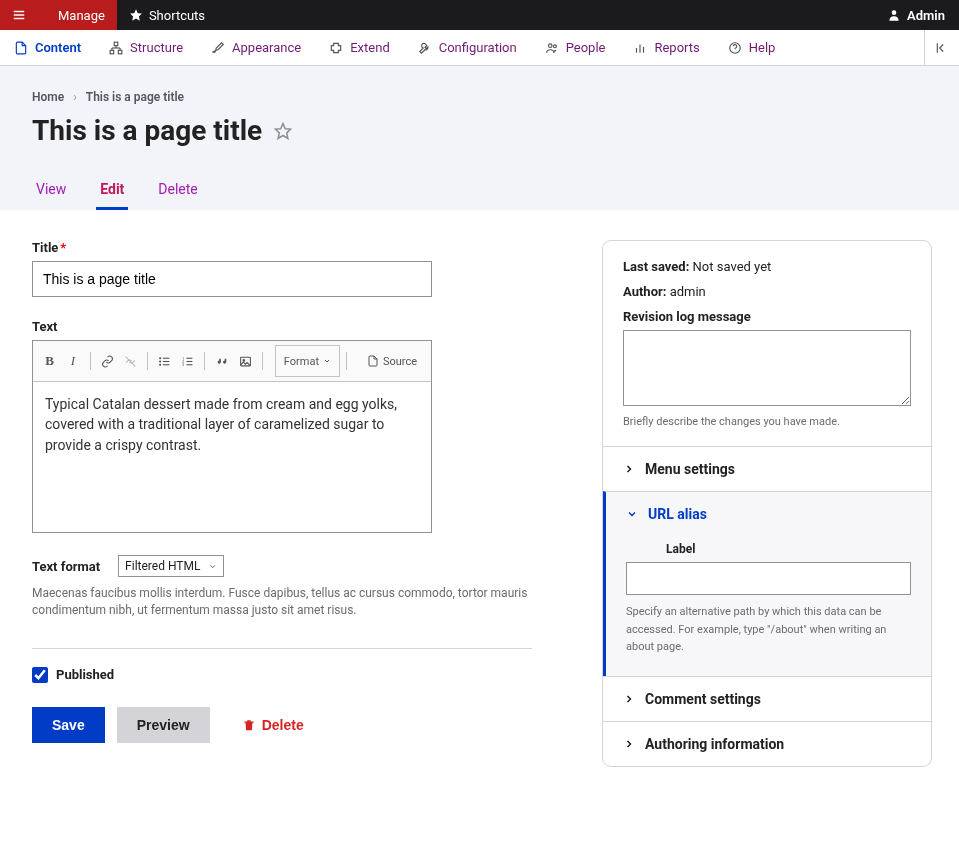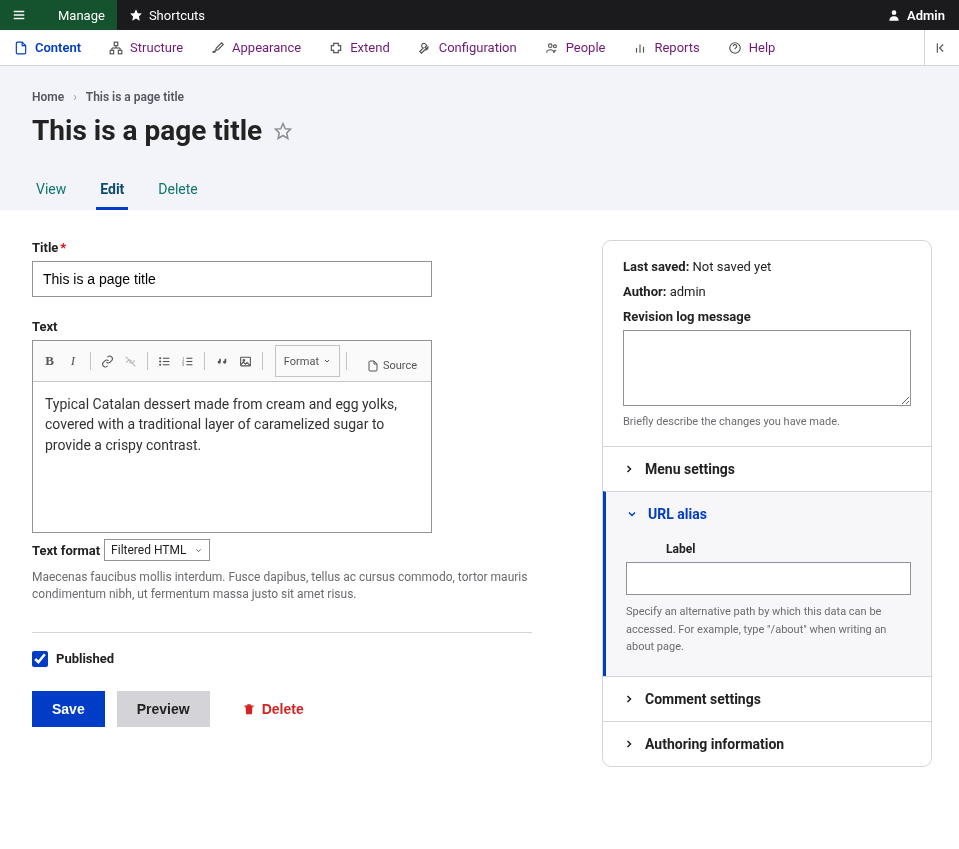--- a/index.html
+++ b/index.html
@@ -1,61 +1,61 @@
 <!DOCTYPE html>
 <html><head>
 <meta charset="utf-8">
 <style>
   * { box-sizing: border-box; margin: 0; padding: 0; }
   body { font-family: -apple-system, BlinkMacSystemFont, "Segoe UI", Roboto, sans-serif; font-size: 14px; color: #222; background: #fff; }
 
   .topbar { background: #1b1b1d; height: 30px; display: flex; align-items: center; color: #fff; font-size: 13px; padding: 0 0; }
   .topbar-item { display: flex; align-items: center; gap: 6px; padding: 0 12px; height: 100%; cursor: pointer; }
-  .topbar-item.active { background: #14532d; gap: 32px; }
+  .topbar-item.active { background: #b91c1c; gap: 32px; }
   .topbar-spacer { flex: 1; }
   .topbar-user { display: flex; align-items: center; gap: 6px; padding: 0 14px; cursor: pointer; font-weight: 600; }
 
   .adminbar { background: #fff; height: 36px; display: flex; align-items: stretch; border-bottom: 1px solid #d4d4d8; font-size: 13px; }
   .adminbar-item { display: flex; align-items: center; gap: 7px; padding: 0 14px; cursor: pointer; color: #701a75; }
   .adminbar-item.active { color: #003cc5; font-weight: 600; }
   .adminbar-spacer { flex: 1; }
   .adminbar-toggle { display: flex; align-items: center; padding: 0 10px; cursor: pointer; color: #555; border-left: 1px solid #d4d4d8; }
 
   .headerzone { background: #f3f4f9; padding: 24px 32px 0 32px; }
   .breadcrumb { font-size: 12px; color: #545560; margin-bottom: 10px; }
   .breadcrumb span { font-weight: 600; }
   .breadcrumb .sep { color: #9a9aa0; margin: 0 6px; font-weight: normal; }
   .page-title-row { display: flex; align-items: center; gap: 12px; }
   .page-title { font-size: 28px; font-weight: 700; color: #222; }
   .star-btn { color: #8d8d92; cursor: pointer; }
 
   .tabs { display: flex; gap: 26px; margin-top: 24px; }
-  .tab { padding: 10px 4px; cursor: pointer; font-size: 14px; color: #0f766e; }
-  .tab.active { color: #0c4a6e; font-weight: 700; border-bottom: 3px solid #003cc5; }
+  .tab { padding: 10px 4px; cursor: pointer; font-size: 14px; color: #a21caf; }
+  .tab.active { color: #be185d; font-weight: 700; border-bottom: 3px solid #003cc5; }
 
   .main { display: flex; gap: 40px; padding: 30px 32px; align-items: flex-start; }
   .left { flex: 0 0 530px; }
   .right { flex: 0 0 330px; }
 
   .form-label { font-size: 13px; font-weight: 700; margin-bottom: 6px; display: block; }
   .req { color: #e00; margin-left: 2px; }
   .text-input { width: 400px; padding: 9px 10px; border: 1px solid #919197; font-size: 14px; }
   .field-group { margin-bottom: 22px; }
 
   .editor-wrap { border: 1px solid #919197; width: 400px; }
   .editor-toolbar { border-bottom: 1px solid #c4c4c8; padding: 4px 6px; display: flex; align-items: center; gap: 2px; background: #fafafa; color: #555; }
   .tb-btn { width: 24px; height: 24px; display: flex; align-items: center; justify-content: center; cursor: pointer; font-size: 12px; color: #555; }
   .tb-btn.bold { font-weight: 900; font-family: Georgia, serif; font-size: 13px; }
   .tb-btn.italic { font-style: italic; font-family: Georgia, serif; font-size: 13px; }
   .tb-sep { width: 1px; height: 18px; background: #c4c4c8; margin: 0 4px; }
   .tb-format { display: flex; align-items: center; gap: 4px; padding: 0 8px; border: 1px solid #c4c4c8; height: 32px; font-size: 11px; cursor: pointer; margin-left: 6px; }
-  .tb-source { display: flex; align-items: flex-end; gap: 4px; padding: 0 8px; height: 22px; font-size: 11px; cursor: pointer; margin-left: 6px; }
+  .tb-source { display: flex; align-items: center; gap: 4px; padding: 0 8px; height: 22px; font-size: 11px; cursor: pointer; margin-left: 6px; }
   .editor-body { padding: 12px; min-height: 150px; font-size: 14px; line-height: 1.45; color: #333; }
 
-  .format-row { margin-top: 6px; display: flex; align-items: center; gap: 4px; font-size: 13px; }
+  .format-row { margin-top: 22px; display: flex; align-items: center; gap: 18px; font-size: 13px; }
   .select { border: 1px solid #919197; padding: 2px 6px; font-size: 12px; display: inline-flex; align-items: center; gap: 8px; cursor: pointer; height: 22px; }
 
   .help-text { font-size: 12px; color: #6b6b70; line-height: 1.45; margin-top: 8px; max-width: 500px; }
 
   .divider { border-top: 1px solid #d4d4d8; margin: 28px 0 18px 0; max-width: 500px; }
 
   .checkbox-row { display: flex; align-items: center; gap: 8px; font-weight: 700; font-size: 13px; }
   .checkbox-row input { width: 16px; height: 16px; accent-color: #003cc5; }
 
   .actions { display: flex; align-items: center; gap: 12px; margin-top: 24px; }

